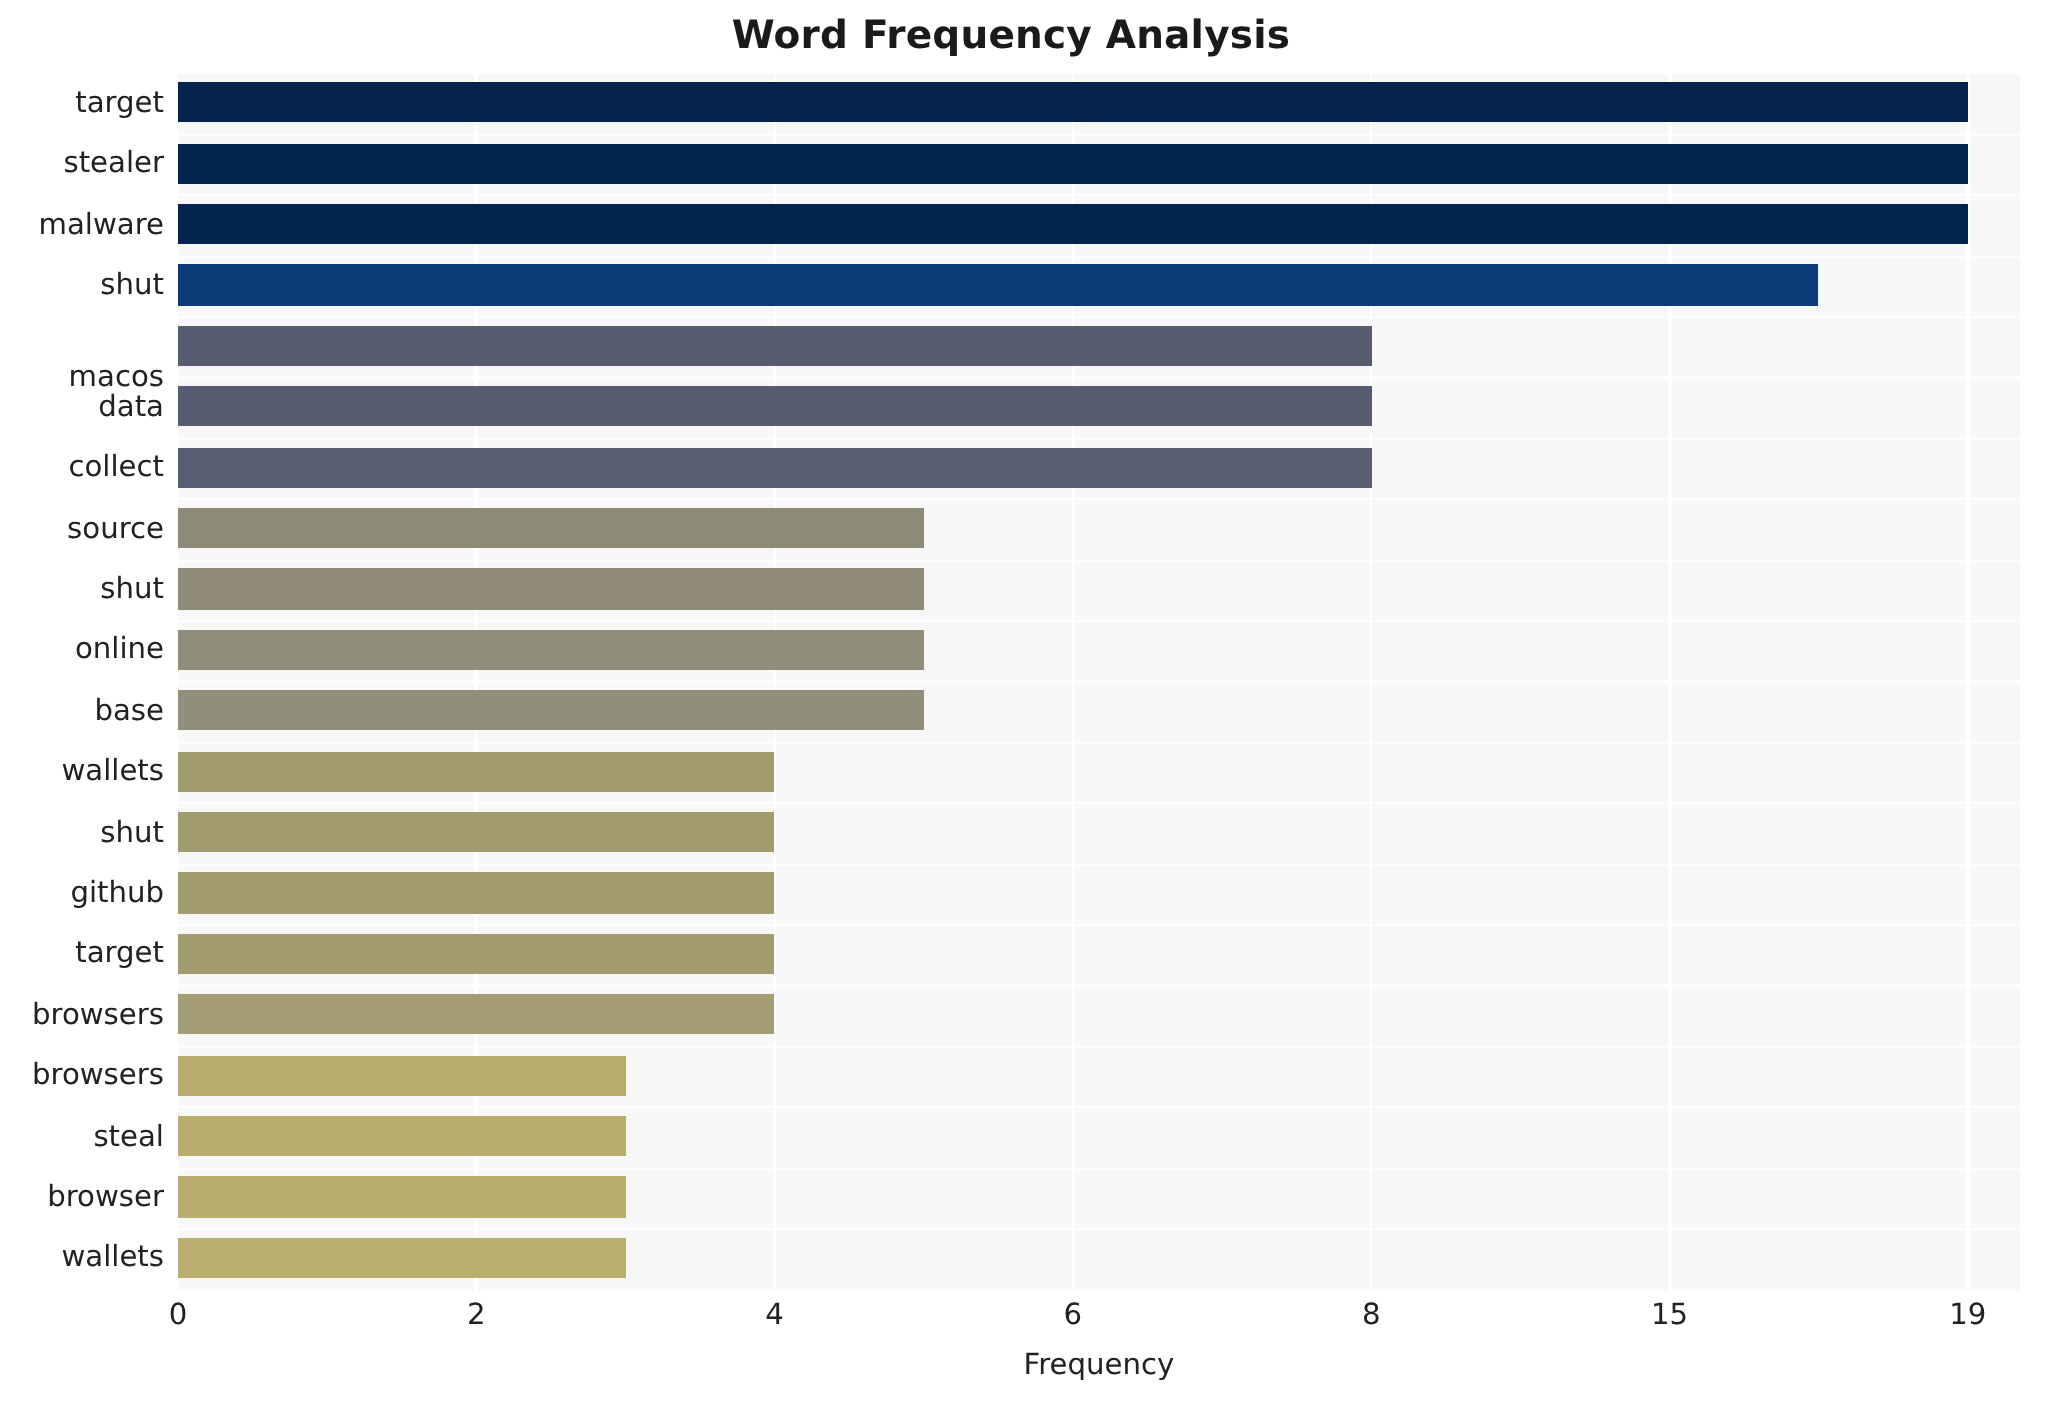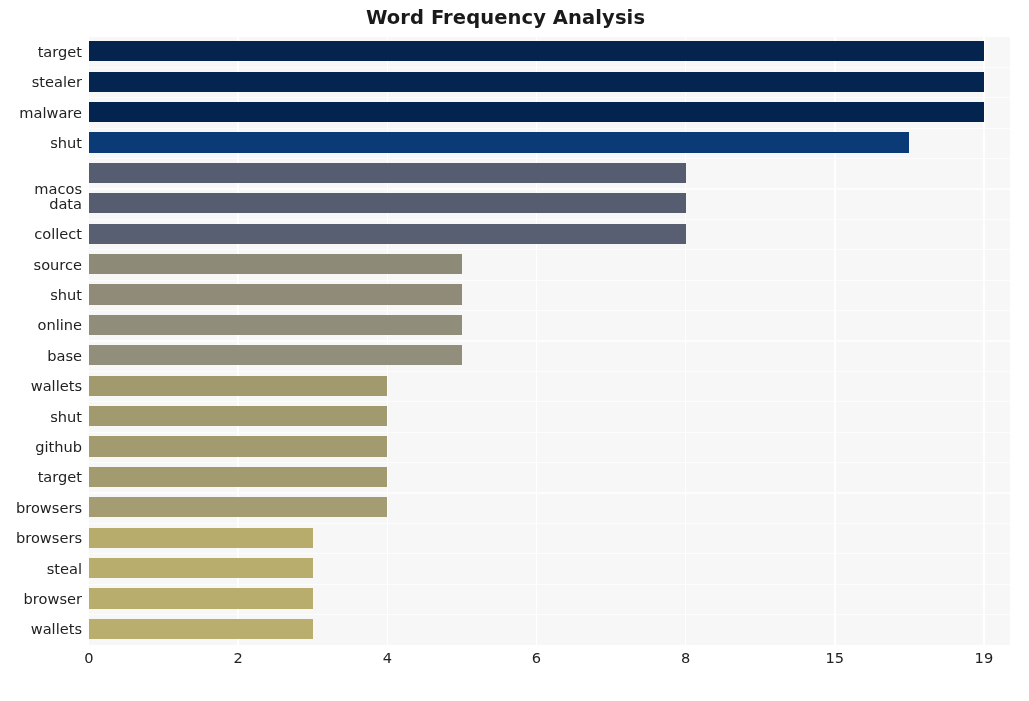--- a/index.html
+++ b/index.html
@@ -234,14 +234,15 @@
   <div id="x-ticks">
       <div class="xtick" style="left: 0px;">0</div>
       <div class="xtick" style="left: 149.15px;">2</div>
       <div class="xtick" style="left: 298.3px;">4</div>
       <div class="xtick" style="left: 447.449px;">6</div>
       <div class="xtick" style="left: 596.599px;">8</div>
       <div class="xtick" style="left: 745.749px;">15</div>
       <div class="xtick" style="left: 894.899px;">19</div>
     </div>
 
+  <div id="x-axis-label">Frequency</div>
 
 </div>
 
 </body></html>

